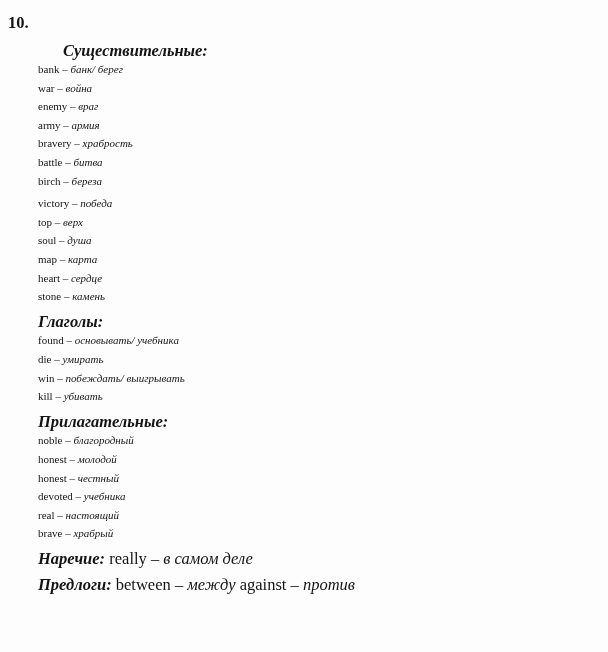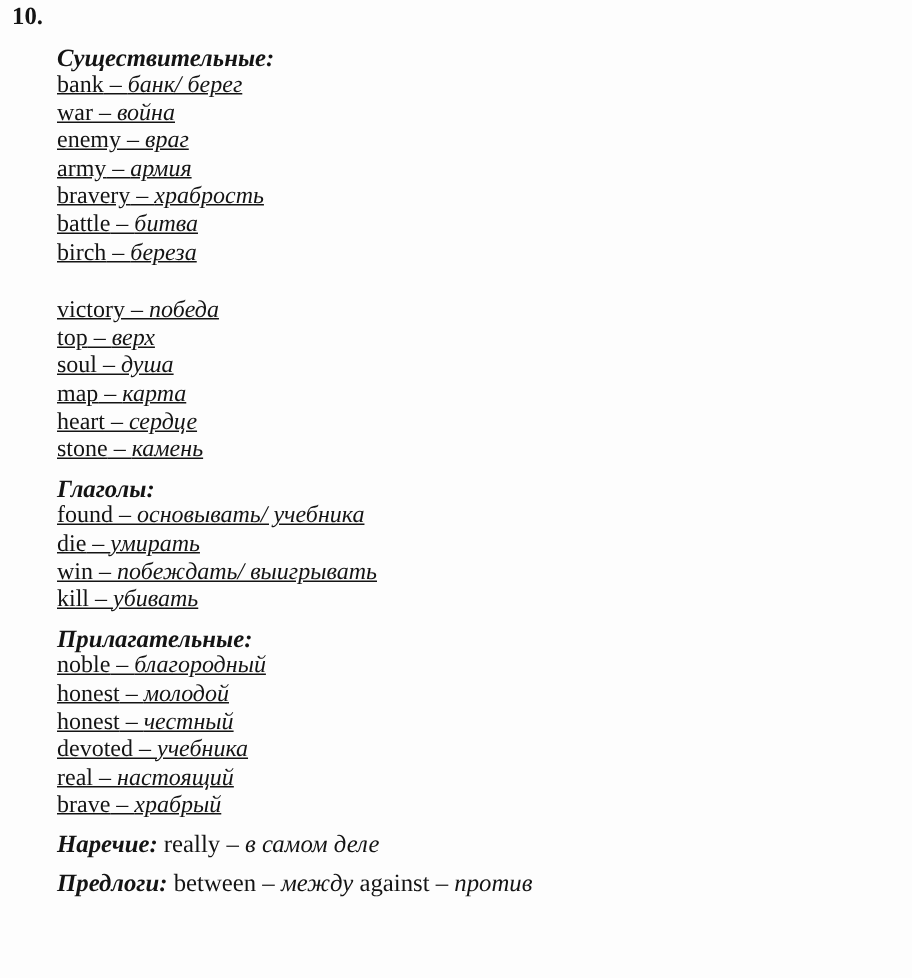--- a/index.html
+++ b/index.html
@@ -5,21 +5,21 @@
   html, body { margin: 0; padding: 0; background: #e8e8e8; }
   .page {
     position: relative;
     width: 608px;
     height: 652px;
     background: #fdfdfd;
     color: #141414;
     font-family: "Liberation Serif", "DejaVu Serif", serif;
     overflow: hidden;
     box-sizing: border-box;
-    padding-top: 0;
+    padding-top: 12px;
   }
   .exercise-header {
     display: flex;
     align-items: flex-start;
   }
   .exercise-number {
     flex: 0 0 30px;
     margin-left: 8px;
     font-weight: bold;
     font-size: 16.5px;
@@ -45,41 +45,40 @@
     margin-top: 4px;
   }
   .word-group { margin-top: 7px; }
   .group-heading {
     font-weight: bold;
     font-style: italic;
     font-size: 16.5px;
     line-height: 18.6px;
   }
   .word-line {
-    font-size: 16px;
+    font-size: 11px;
     line-height: 18.6px;
-    text-decoration: underline;
   }
-  .word-line.gap-before { margin-top: 20px; }
+  .word-line.gap-before { margin-top: 4px; }
   .en-word { font-style: normal; }
   .ru-word { font-style: italic; }
   .inline-group { margin-top: 7px; font-size: 16.5px; line-height: 18.6px; }
   .inline-group .group-heading { display: inline; }
   .inline-pair { display: inline; }
 </style>
 </head>
 <body>
 
 <div class="page">
   <div class="exercise-header">
     <div class="exercise-number">10.</div>
   </div>
   <div class="content" id="content">
       <div class="word-group">
-        <span class="group-heading" style="display: block;">Существительные:</span>
+        <span class="group-heading" style="display: block; margin-left: 25px;">Существительные:</span>
         <div class="word-line"><span class="en-word">bank</span> – <span class="ru-word">банк/ берег</span></div>
         <div class="word-line"><span class="en-word">war</span> – <span class="ru-word">война</span></div>
         <div class="word-line"><span class="en-word">enemy</span> – <span class="ru-word">враг</span></div>
         <div class="word-line"><span class="en-word">army</span> – <span class="ru-word">армия</span></div>
         <div class="word-line"><span class="en-word">bravery</span> – <span class="ru-word">храбрость</span></div>
         <div class="word-line"><span class="en-word">battle</span> – <span class="ru-word">битва</span></div>
         <div class="word-line"><span class="en-word">birch</span> – <span class="ru-word">береза</span></div>
         <div class="word-line gap-before"><span class="en-word">victory</span> – <span class="ru-word">победа</span></div>
         <div class="word-line"><span class="en-word">top</span> – <span class="ru-word">верх</span></div>
         <div class="word-line"><span class="en-word">soul</span> – <span class="ru-word">душа</span></div>

